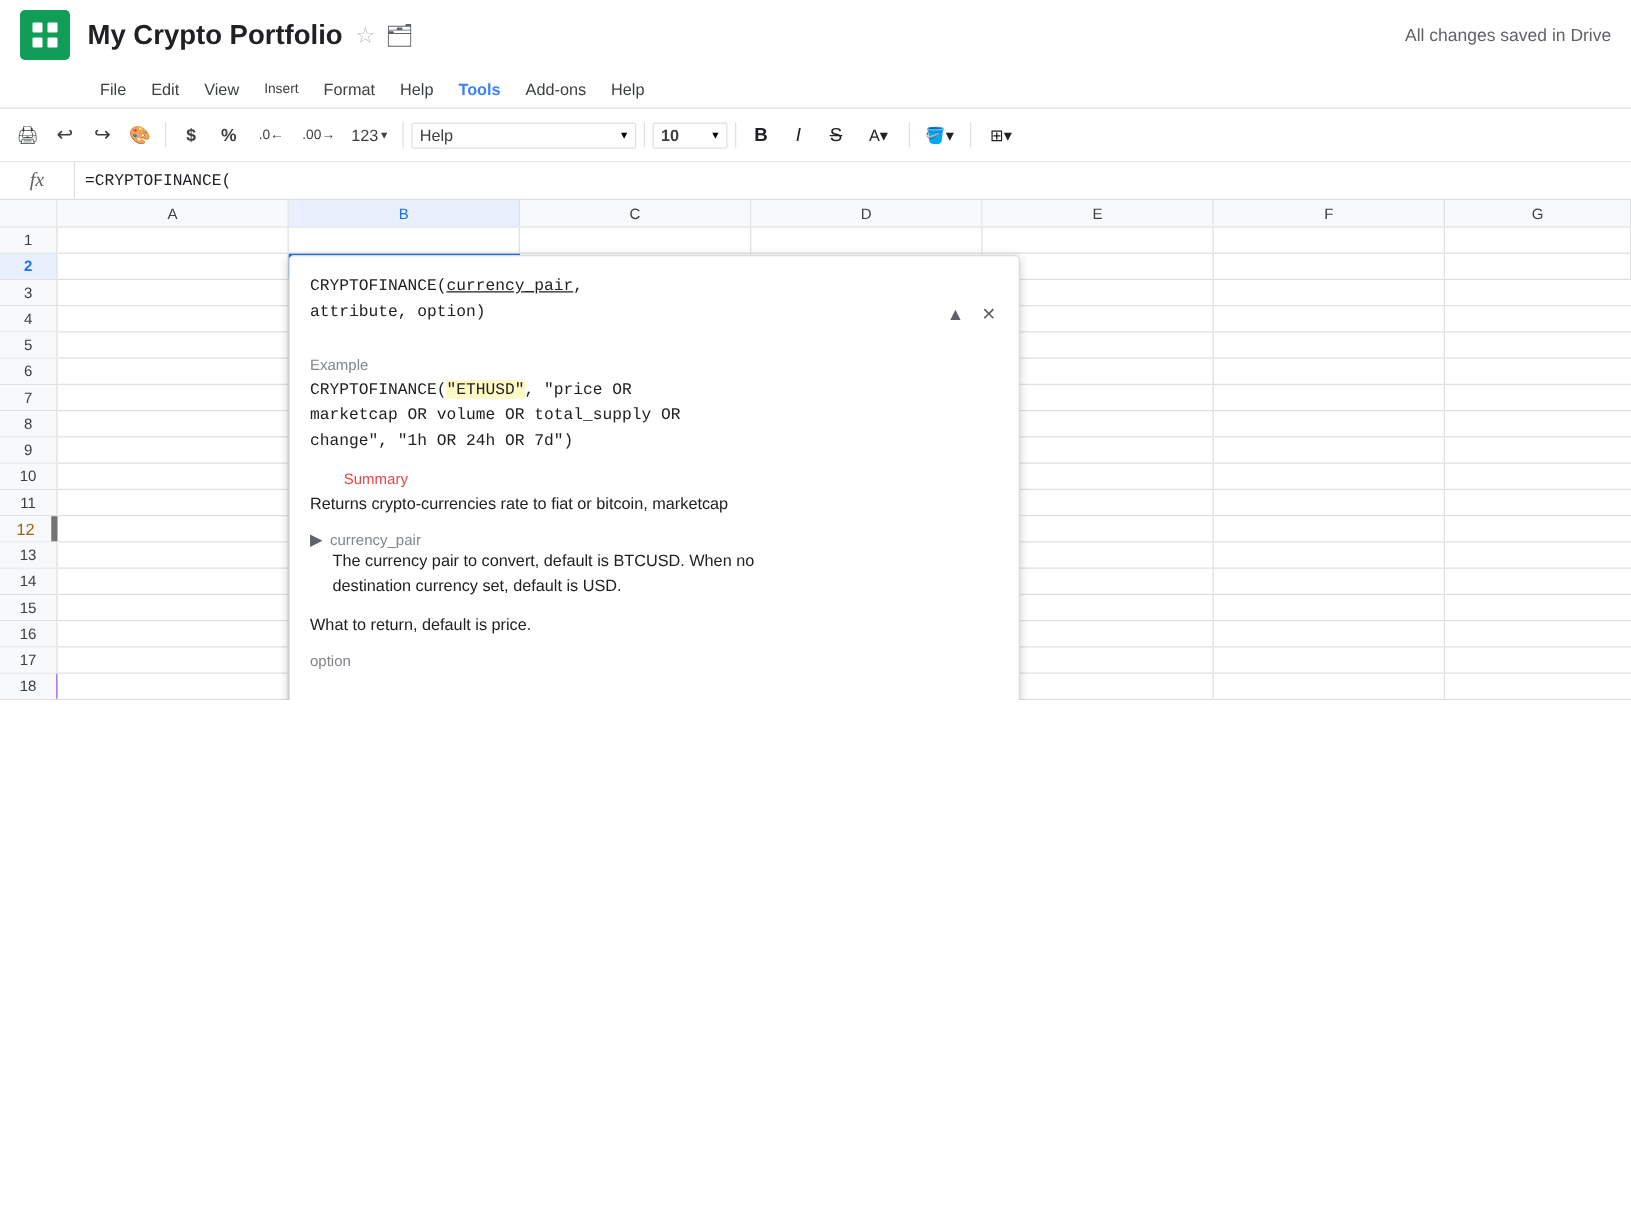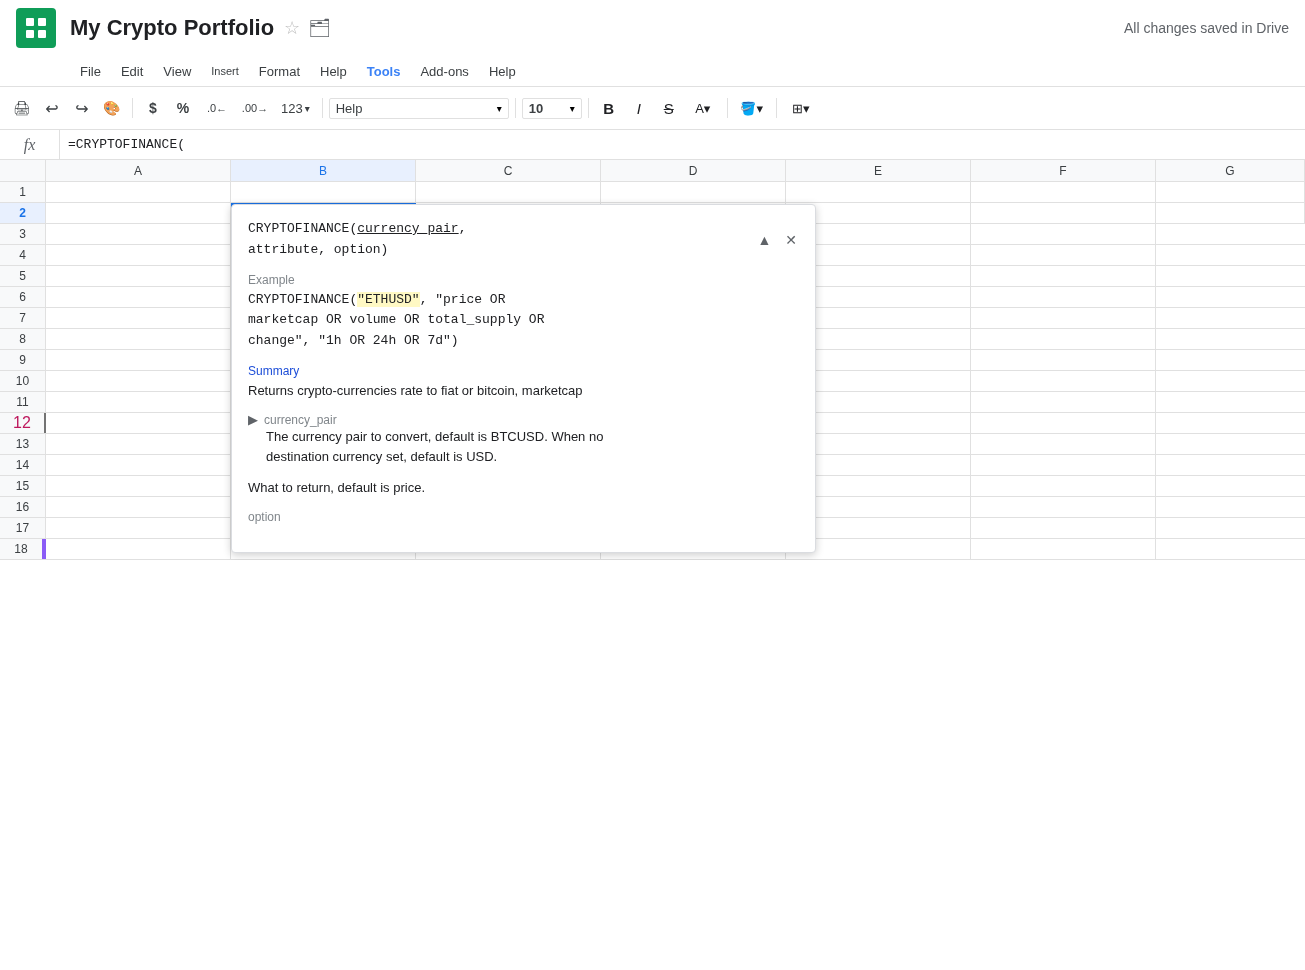--- a/index.html
+++ b/index.html
@@ -200,21 +200,21 @@
         <div style="width:46px;min-width:46px;border-right:1px solid #e0e0e0;display:flex;align-items:center;justify-content:center;font-size:12px;color:#3c4043;background:#f8f9fa;">11</div>
         <div style="width:185px;min-width:185px;border-right:1px solid #e0e0e0;"></div>
         <div style="width:185px;min-width:185px;border-right:1px solid #e0e0e0;"></div>
         <div style="width:185px;min-width:185px;border-right:1px solid #e0e0e0;"></div>
         <div style="width:185px;min-width:185px;border-right:1px solid #e0e0e0;"></div>
         <div style="width:185px;min-width:185px;border-right:1px solid #e0e0e0;"></div>
         <div style="width:185px;min-width:185px;border-right:1px solid #e0e0e0;"></div>
         <div style="flex:1;"></div>
       </div>
     <div style="display:flex;height:21px;min-height:21px;border-bottom:1px solid #e0e0e0;">
-        <div style="width:46px;min-width:46px;border-right:2px solid #737373;display:flex;align-items:center;justify-content:center;font-size:16px;color:#be185d;background:#f8f9fa;">12</div>
+        <div style="width:46px;min-width:46px;border-right:5px solid #737373;display:flex;align-items:center;justify-content:center;font-size:13px;color:#a16207;background:#f8f9fa;">12</div>
         <div style="width:185px;min-width:185px;border-right:1px solid #e0e0e0;"></div>
         <div style="width:185px;min-width:185px;border-right:1px solid #e0e0e0;"></div>
         <div style="width:185px;min-width:185px;border-right:1px solid #e0e0e0;"></div>
         <div style="width:185px;min-width:185px;border-right:1px solid #e0e0e0;"></div>
         <div style="width:185px;min-width:185px;border-right:1px solid #e0e0e0;"></div>
         <div style="width:185px;min-width:185px;border-right:1px solid #e0e0e0;"></div>
         <div style="flex:1;"></div>
       </div>
     <div style="display:flex;height:21px;min-height:21px;border-bottom:1px solid #e0e0e0;">
         <div style="width:46px;min-width:46px;border-right:1px solid #e0e0e0;display:flex;align-items:center;justify-content:center;font-size:12px;color:#3c4043;background:#f8f9fa;">13</div>
@@ -260,53 +260,53 @@
         <div style="width:46px;min-width:46px;border-right:1px solid #e0e0e0;display:flex;align-items:center;justify-content:center;font-size:12px;color:#3c4043;background:#f8f9fa;">17</div>
         <div style="width:185px;min-width:185px;border-right:1px solid #e0e0e0;"></div>
         <div style="width:185px;min-width:185px;border-right:1px solid #e0e0e0;"></div>
         <div style="width:185px;min-width:185px;border-right:1px solid #e0e0e0;"></div>
         <div style="width:185px;min-width:185px;border-right:1px solid #e0e0e0;"></div>
         <div style="width:185px;min-width:185px;border-right:1px solid #e0e0e0;"></div>
         <div style="width:185px;min-width:185px;border-right:1px solid #e0e0e0;"></div>
         <div style="flex:1;"></div>
       </div>
     <div style="display:flex;height:21px;min-height:21px;border-bottom:1px solid #e0e0e0;">
-        <div style="width:46px;min-width:46px;border-right:4px solid #8b5cf6;display:flex;align-items:center;justify-content:center;font-size:12px;color:#3c4043;background:#f8f9fa;">18</div>
+        <div style="width:46px;min-width:46px;border-right:1px solid #8b5cf6;display:flex;align-items:center;justify-content:center;font-size:12px;color:#3c4043;background:#f8f9fa;">18</div>
         <div style="width:185px;min-width:185px;border-right:1px solid #e0e0e0;"></div>
         <div style="width:185px;min-width:185px;border-right:1px solid #e0e0e0;"></div>
         <div style="width:185px;min-width:185px;border-right:1px solid #e0e0e0;"></div>
         <div style="width:185px;min-width:185px;border-right:1px solid #e0e0e0;"></div>
         <div style="width:185px;min-width:185px;border-right:1px solid #e0e0e0;"></div>
         <div style="width:185px;min-width:185px;border-right:1px solid #e0e0e0;"></div>
         <div style="flex:1;"></div>
       </div>
 
   </div>
 
   <div style="position:absolute;left:231px;top:44px;width:585px;background:#fff;border:1px solid #dadce0;border-radius:4px;box-shadow:0 2px 8px rgba(0,0,0,0.2);z-index:100;padding:14px 16px;">
 
-    <div style="display:flex;align-items:center;justify-content:space-between;margin-bottom:12px;">
+    <div style="display:flex;align-items:flex-end;justify-content:space-between;margin-bottom:24px;">
       <div style="font-size:13px;font-family:'Courier New',monospace;color:#202124;line-height:1.6;">
         <span>CRYPTOFINANCE(</span><span style="text-decoration:underline;">currency_pair</span><span>,<br>attribute, option)</span>
       </div>
       <div style="display:flex;gap:10px;align-items:center;margin-left:10px;flex-shrink:0;">
         <button style="font-size:14px;color:#5f6368;cursor:pointer;background:none;border:none;padding:2px;">▲</button>
         <button style="font-size:14px;color:#5f6368;cursor:pointer;background:none;border:none;padding:2px;">✕</button>
       </div>
     </div>
 
     <div style="margin-bottom:12px;">
       <div style="font-size:12px;color:#80868b;margin-bottom:3px;">Example</div>
       <div style="font-size:13px;font-family:'Courier New',monospace;color:#202124;line-height:1.6;">
         CRYPTOFINANCE(<span style="background-color:#fff9c4;">"ETHUSD"</span>, "price OR<br>marketcap OR volume OR total_supply OR<br>change", "1h OR 24h OR 7d")
       </div>
     </div>
 
     <div style="margin-bottom:12px;">
-      <div style="font-size:12px;color:#1d4ed8;margin-bottom:3px;">Summary</div>
+      <div style="font-size:12px;color:#ef4444;margin-bottom:3px;margin-left:27px;">Summary</div>
       <div style="font-size:13px;color:#202124;line-height:1.5;">Returns crypto-currencies rate to fiat or bitcoin, marketcap</div>
     </div>
 
     <div style="margin-bottom:12px;position:relative;">
       <div style="display:flex;align-items:center;gap:6px;">
         <span style="color:#5f6368;font-size:13px;">▶</span>
         <div style="font-size:12px;color:#80868b;">currency_pair</div>
       </div>
       <div style="font-size:13px;color:#202124;line-height:1.5;margin-left:18px;white-space:pre-line;">The currency pair to convert, default is BTCUSD. When no
 destination currency set, default is USD.</div>

